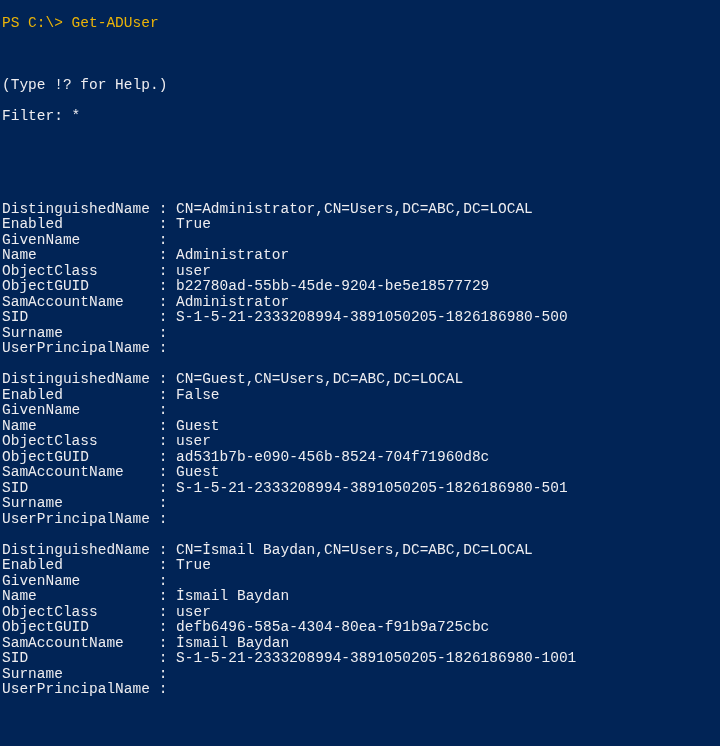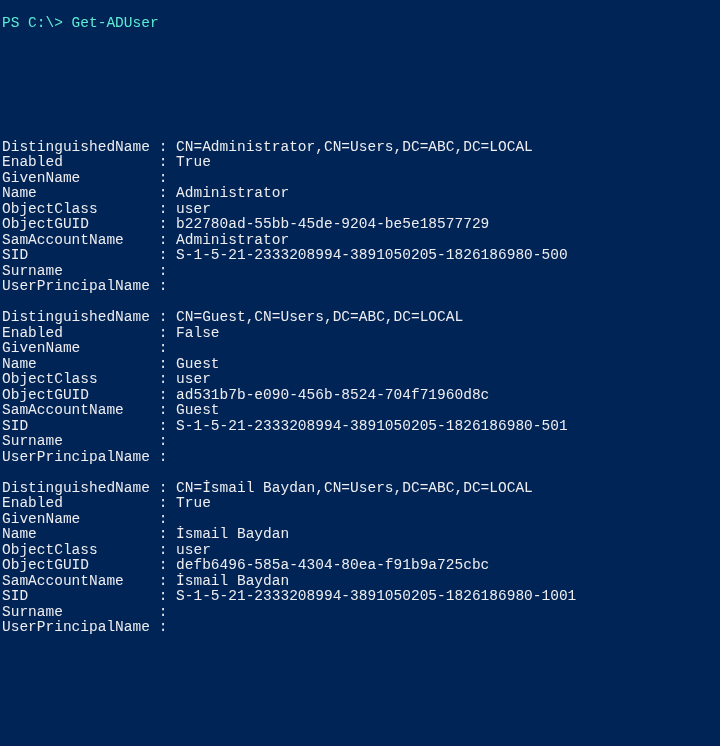--- a/index.html
+++ b/index.html
@@ -13,28 +13,30 @@
     line-height: 15.5px;
     color: #eeedf0;
     overflow: hidden;
   }
   .console {
     padding: 0 2px;
     white-space: pre;
     letter-spacing: 0px;
   }
   .prompt {
-    color: #5eead4;
+    color: #eab308;
   }
   .block {
     display: block;
   }
 </style>
 </head>
 <body>
 
 <div class="console">
 <span class="block prompt">PS C:\&gt; Get-ADUser</span>
 <span class="block"> </span>
+<span class="block">(Type !? for Help.)</span>
+<span class="block">Filter: *</span>
 <span class="block"> </span>
 <span class="block"> </span>
 <div id="records-container"><span class="block">DistinguishedName : CN=Administrator,CN=Users,DC=ABC,DC=LOCAL</span><span class="block">Enabled           : True</span><span class="block">GivenName         : </span><span class="block">Name              : Administrator</span><span class="block">ObjectClass       : user</span><span class="block">ObjectGUID        : b22780ad-55bb-45de-9204-be5e18577729</span><span class="block">SamAccountName    : Administrator</span><span class="block">SID               : S-1-5-21-2333208994-3891050205-1826186980-500</span><span class="block">Surname           : </span><span class="block">UserPrincipalName : </span><span class="block"> </span><span class="block">DistinguishedName : CN=Guest,CN=Users,DC=ABC,DC=LOCAL</span><span class="block">Enabled           : False</span><span class="block">GivenName         : </span><span class="block">Name              : Guest</span><span class="block">ObjectClass       : user</span><span class="block">ObjectGUID        : ad531b7b-e090-456b-8524-704f71960d8c</span><span class="block">SamAccountName    : Guest</span><span class="block">SID               : S-1-5-21-2333208994-3891050205-1826186980-501</span><span class="block">Surname           : </span><span class="block">UserPrincipalName : </span><span class="block"> </span><span class="block">DistinguishedName : CN=İsmail Baydan,CN=Users,DC=ABC,DC=LOCAL</span><span class="block">Enabled           : True</span><span class="block">GivenName         : </span><span class="block">Name              : İsmail Baydan</span><span class="block">ObjectClass       : user</span><span class="block">ObjectGUID        : defb6496-585a-4304-80ea-f91b9a725cbc</span><span class="block">SamAccountName    : İsmail Baydan</span><span class="block">SID               : S-1-5-21-2333208994-3891050205-1826186980-1001</span><span class="block">Surname           : </span><span class="block">UserPrincipalName : </span></div>
 </div>
 
 </body></html>

